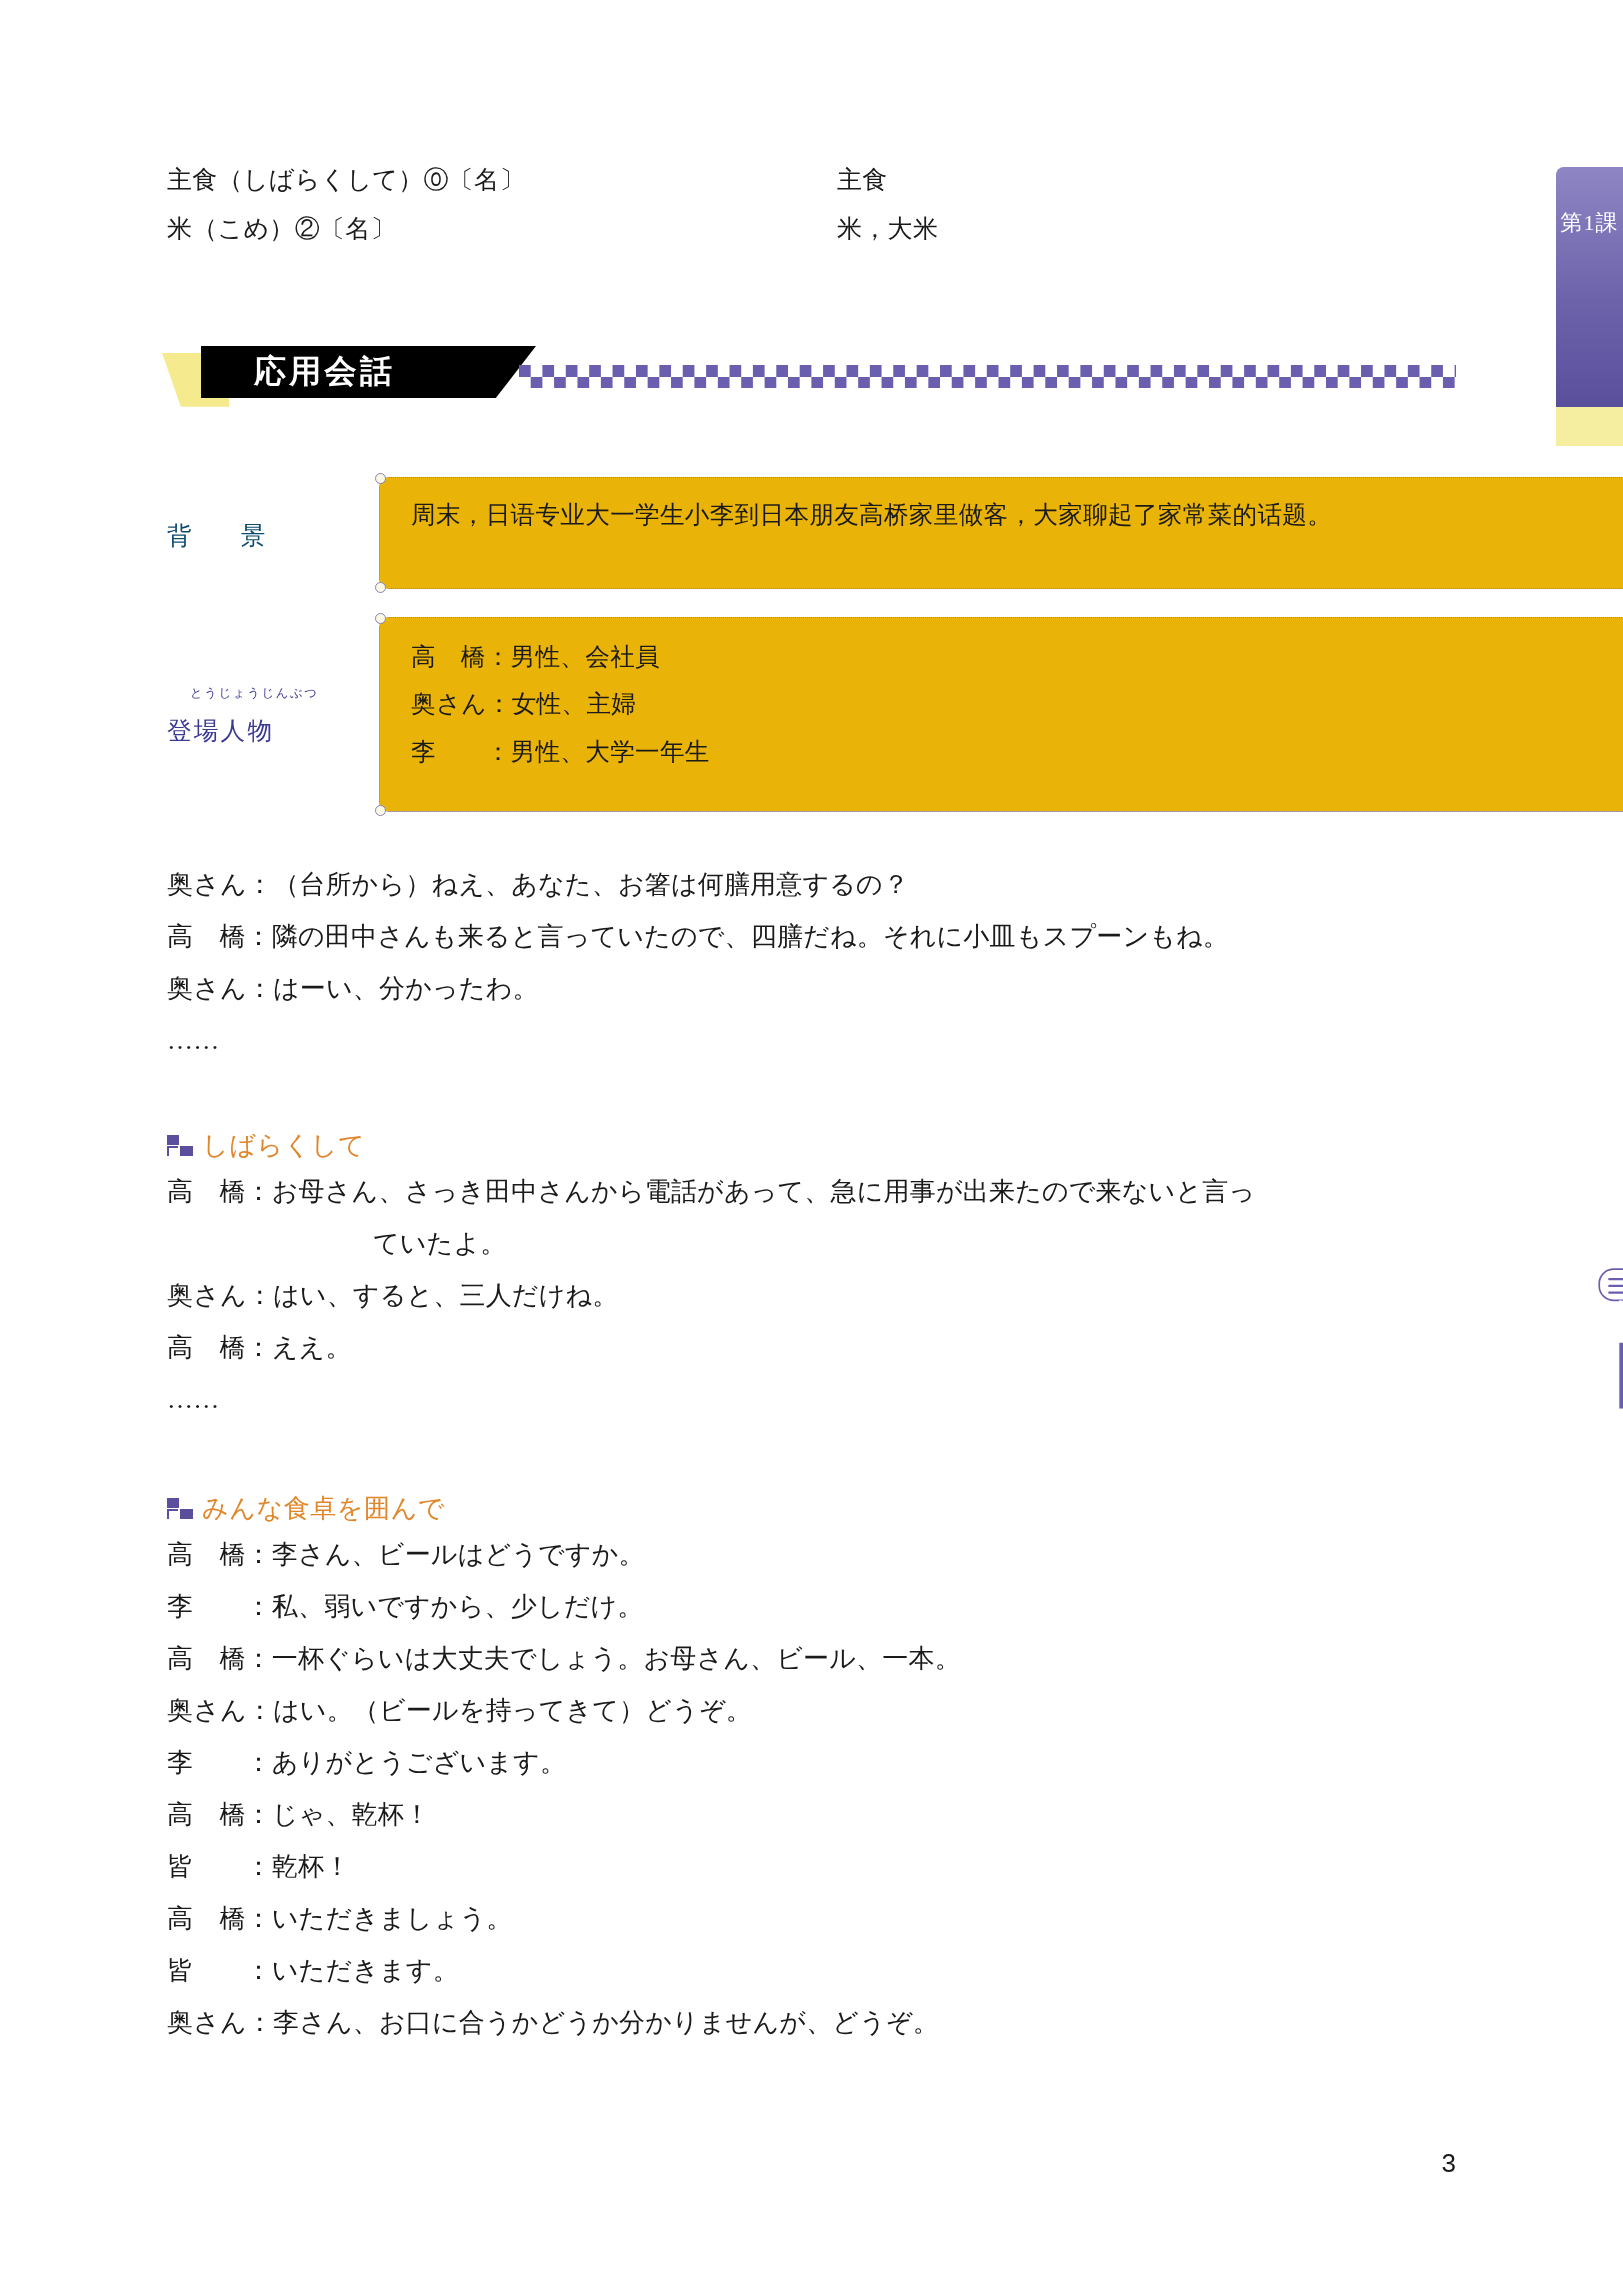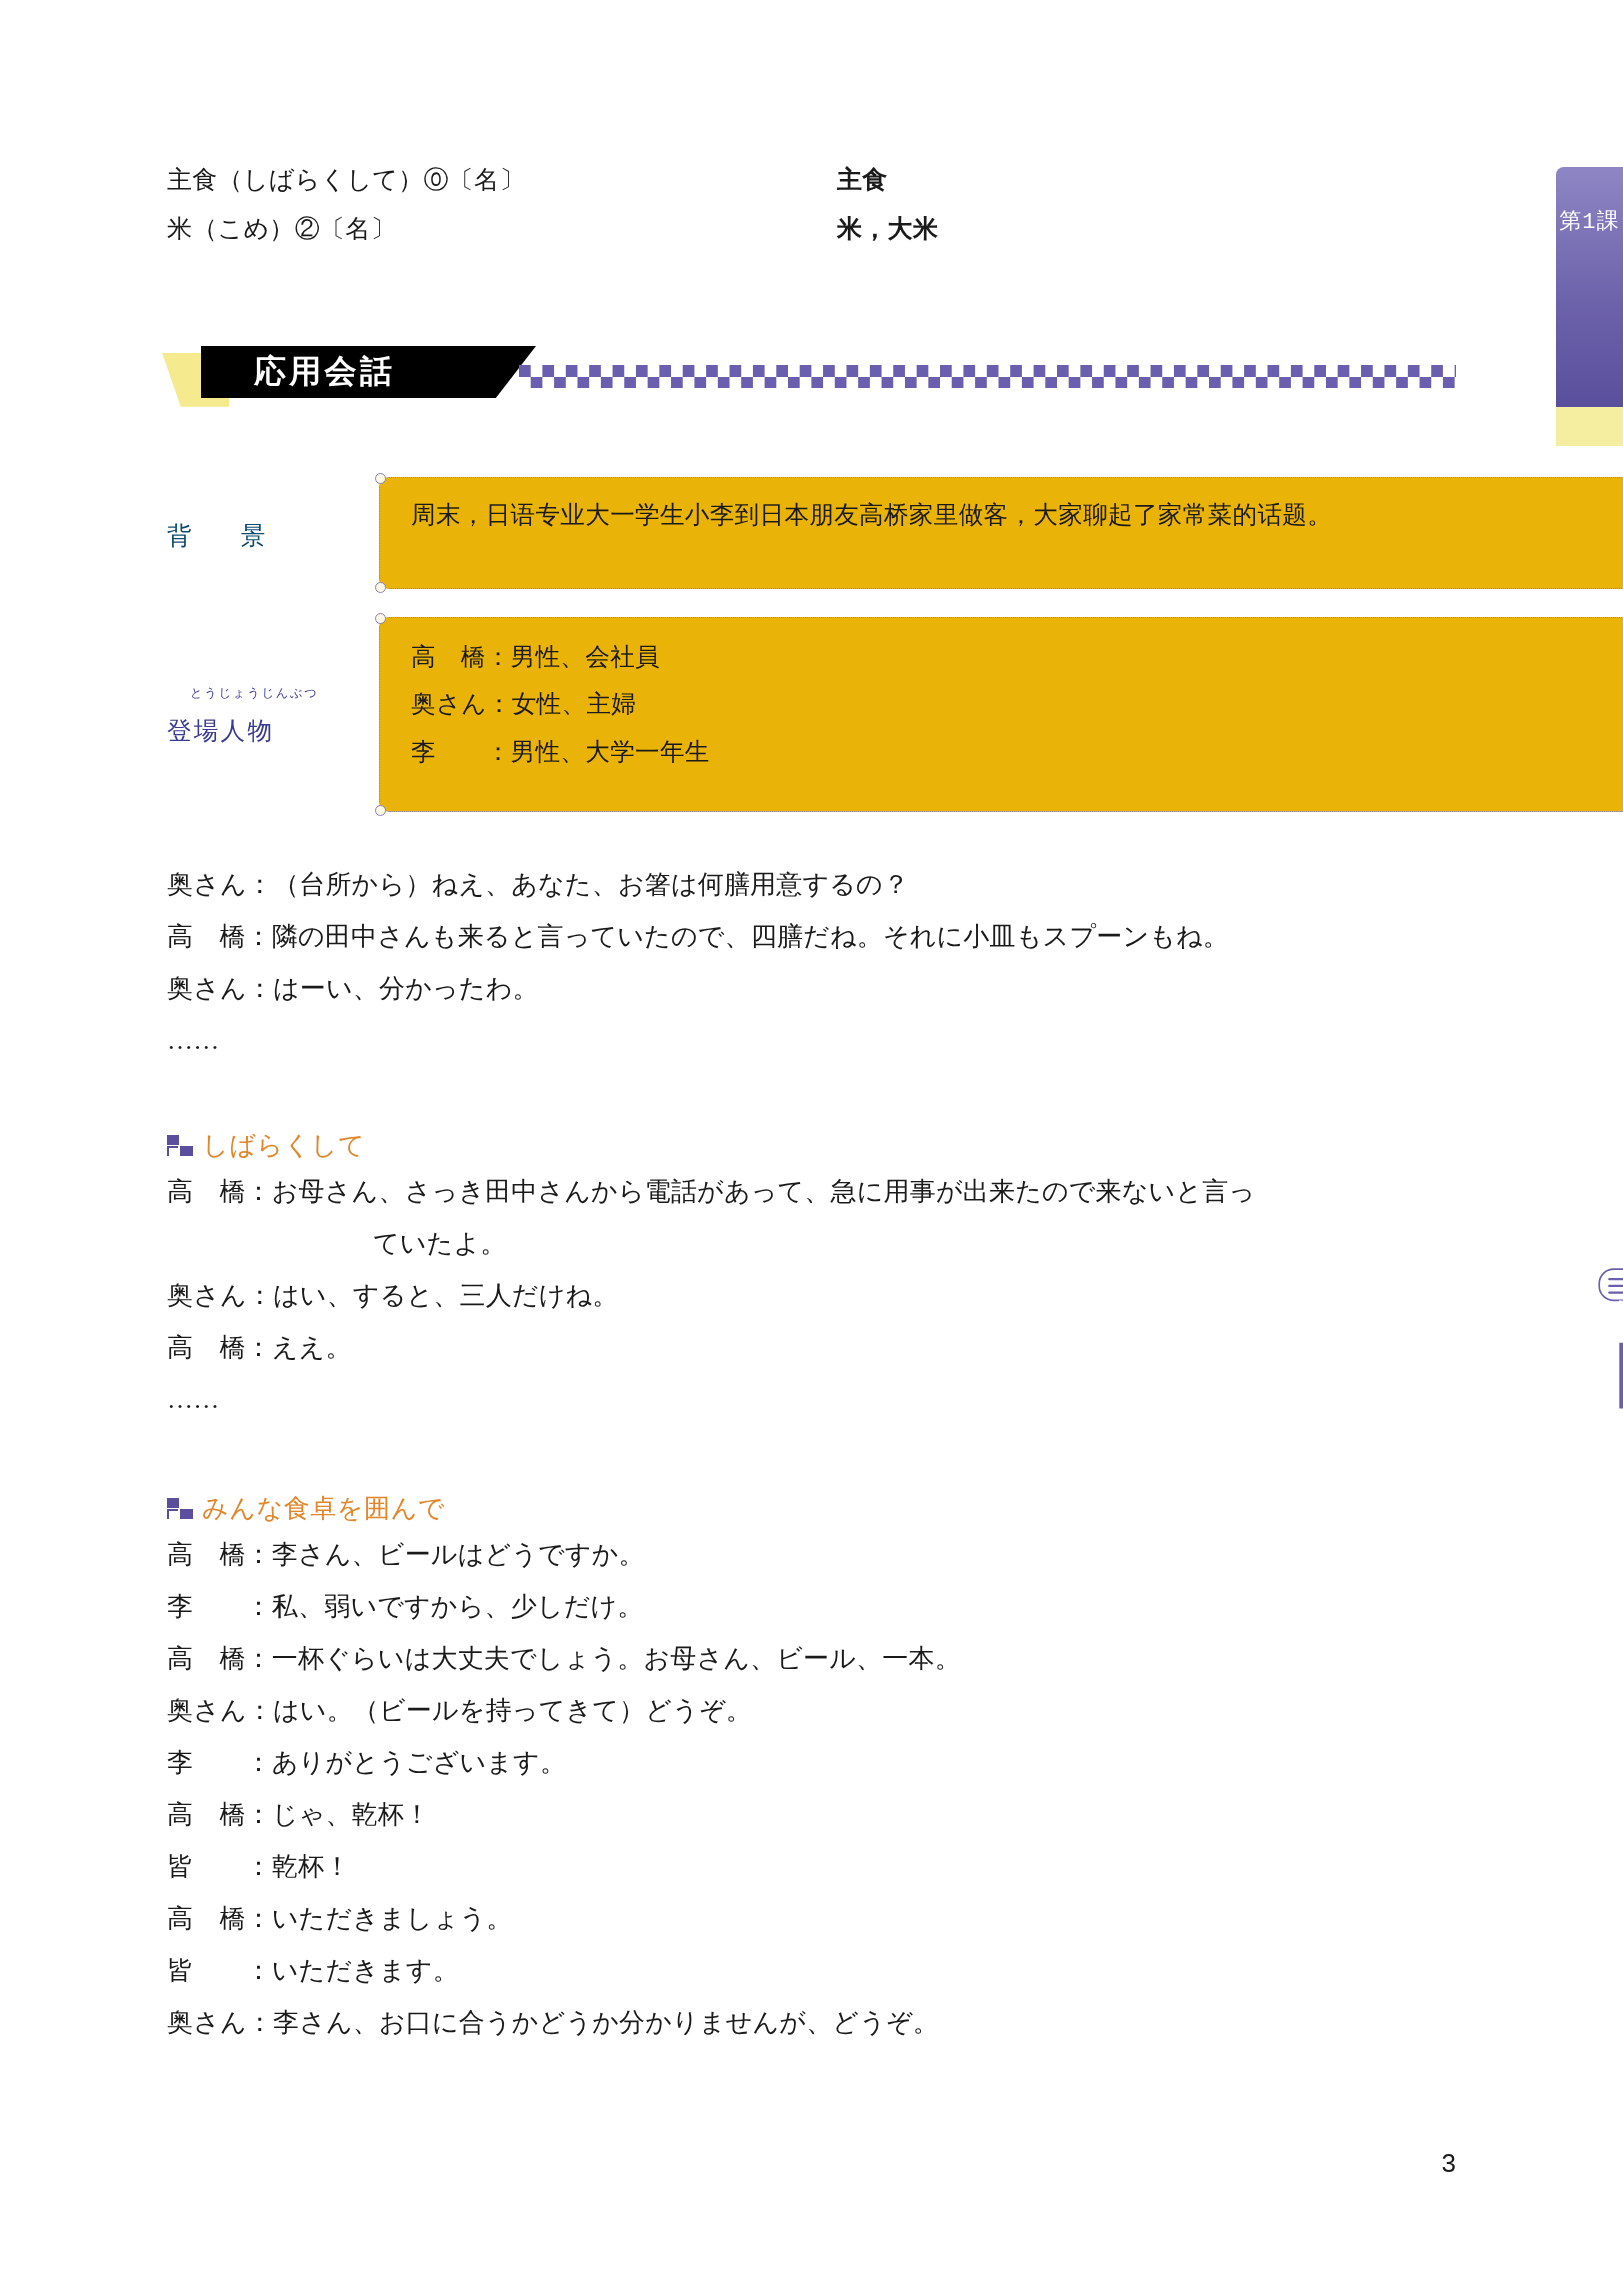--- a/index.html
+++ b/index.html
@@ -47,38 +47,38 @@
   .side-tab-text {
     position: absolute;
     top: 39px;
     left: 0;
     width: 67px;
     text-align: center;
     color: #ffffff;
     font-size: 22px;
     line-height: 1.55;
     letter-spacing: 1.1px;
-    font-family: Liberation Mono, monospace;
+    font-family: Liberation Serif, serif;
   }
 
   
   .vocab {
     position: absolute;
     top: 156px;
     left: 167px;
     width: 1283px;
   }
   .vocab-row {
     display: flex;
     font-size: 25px;
     line-height: 1.95;
     letter-spacing: 0.3px;
   }
   .vocab-term { width: 670px; }
-  .vocab-gloss { width: 558px; font-weight: bold; }
+  .vocab-gloss { width: 558px; }
 
   
   .ribbon {
     position: absolute;
     top: 346px;
     left: 162px;
     width: 1295px;
     height: 67px;
   }
   .ribbon-yellow {

